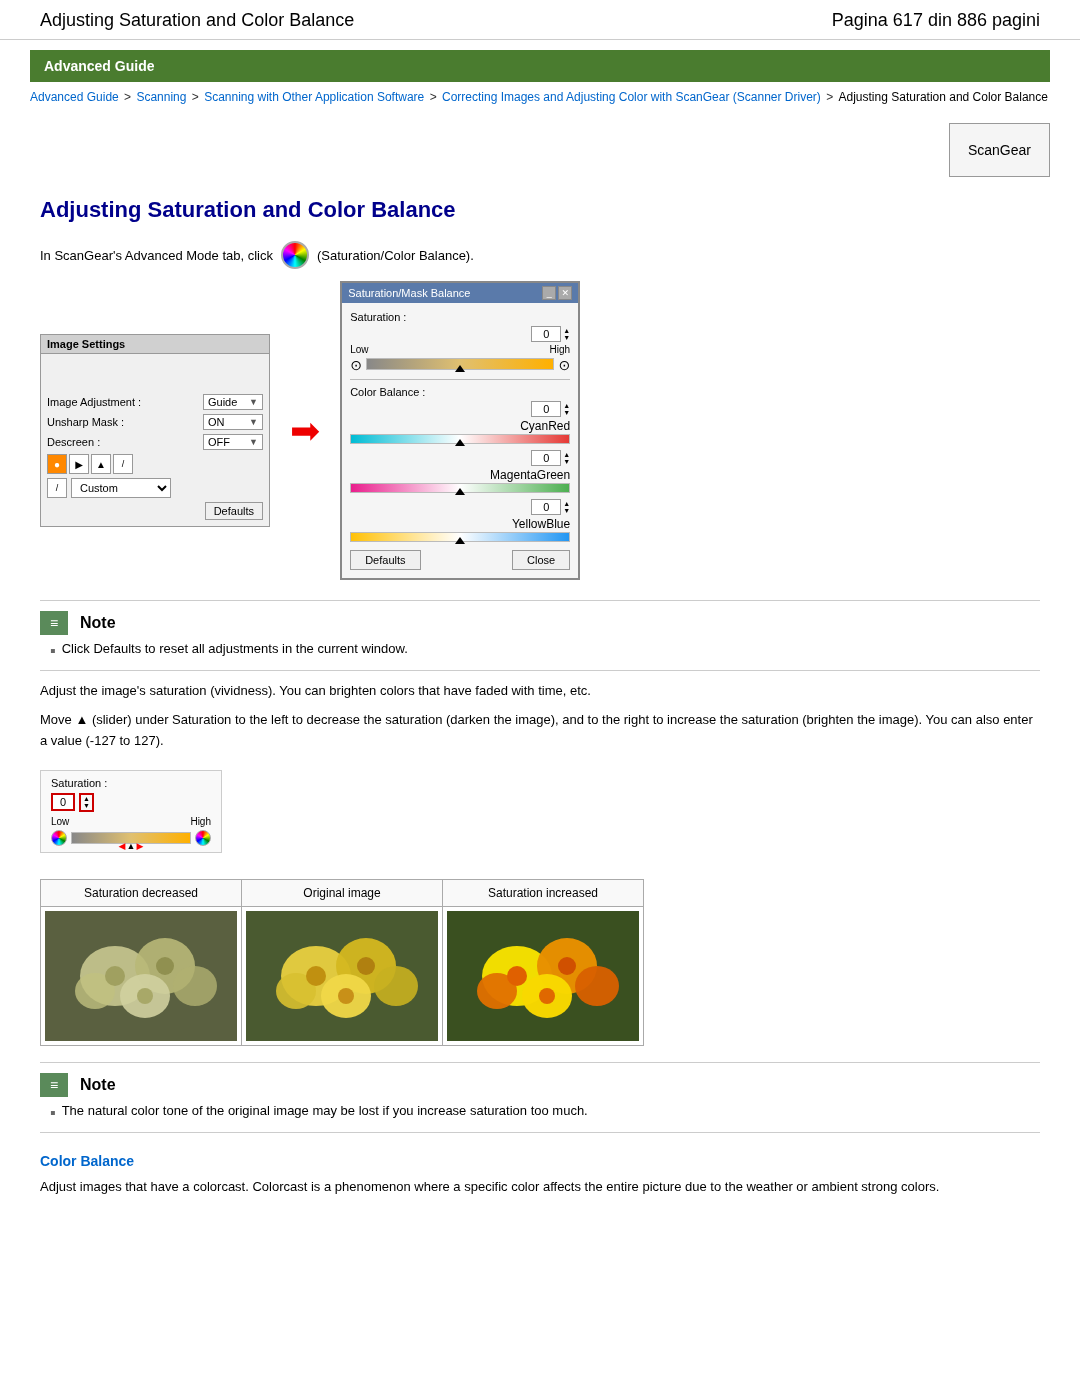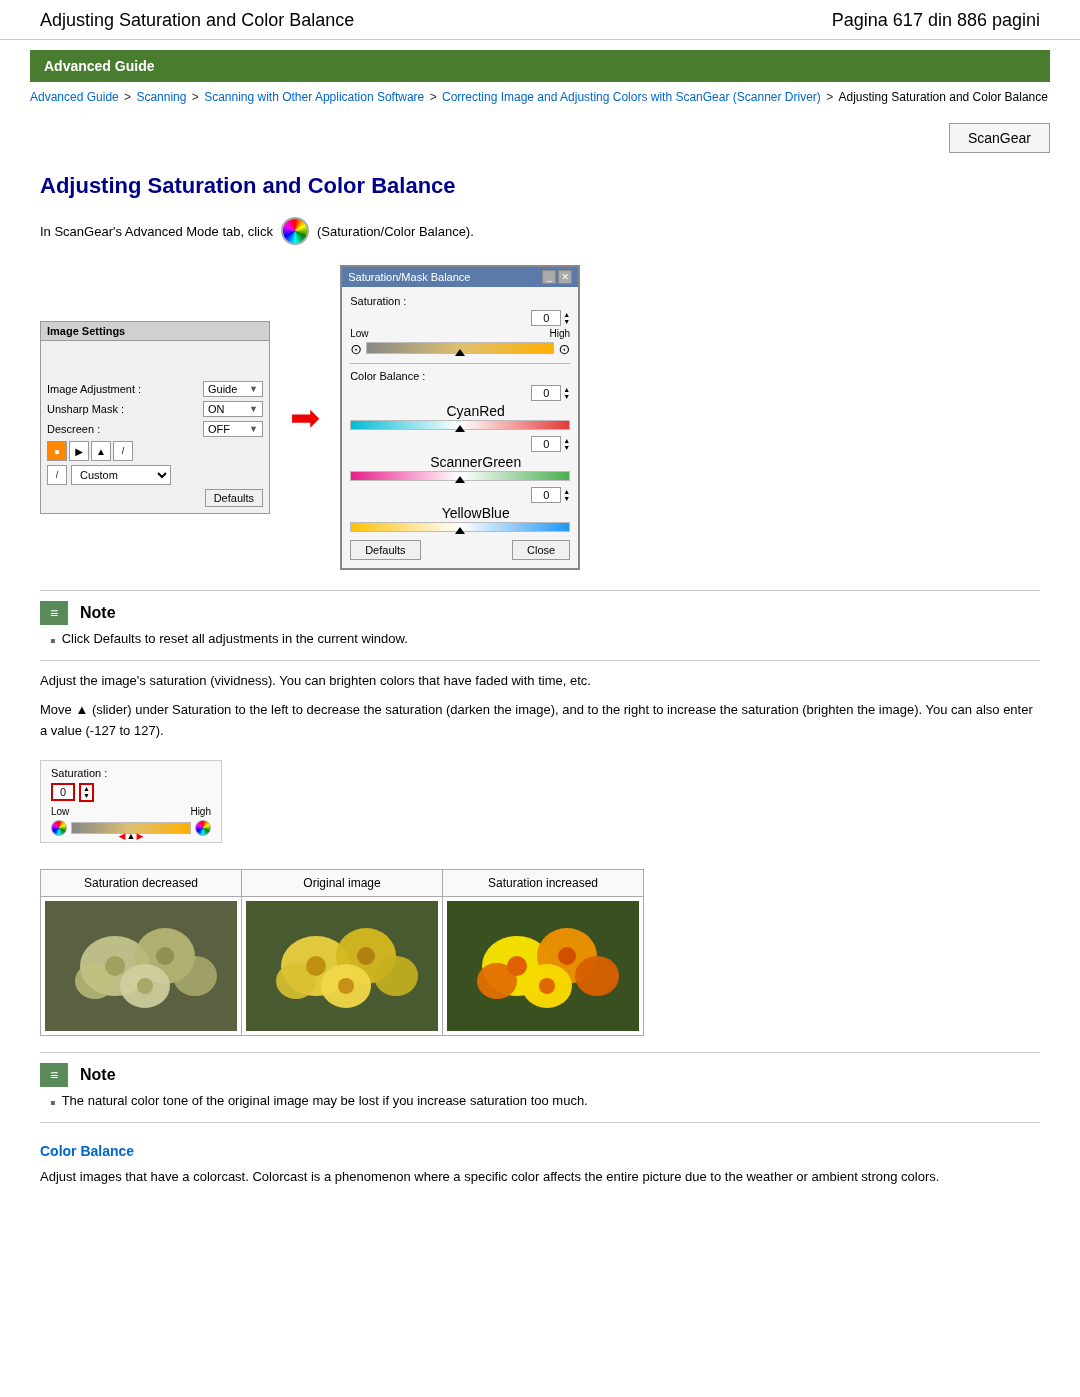--- a/index.html
+++ b/index.html
@@ -60,42 +60,42 @@
 
     
     .scangear-area {
       display: flex;
       justify-content: flex-end;
       padding: 10px 30px 0 30px;
     }
     .scangear-btn {
       border: 1px solid #999;
       background: #f5f5f5;
-      padding: 6px 18px;
+      padding: 18px 18px;
       font-size: 14px;
       cursor: pointer;
       font-family: Arial, sans-serif;
     }
 
     
     .main-content {
       padding: 10px 40px 30px 40px;
     }
 
     .main-heading {
       font-size: 22px;
       font-weight: bold;
       color: #00008b;
       margin-bottom: 18px;
       margin-top: 10px;
     }
 
     .intro-text {
       font-size: 13px;
-      margin-bottom: 20px;
+      margin-bottom: 12px;
       display: flex;
       align-items: center;
       gap: 8px;
     }
 
     
     .color-wheel-icon {
       width: 28px;
       height: 28px;
       border-radius: 50%;
@@ -303,22 +303,22 @@
     }
     .yellow-blue-track {
       height: 10px;
       background: linear-gradient(to right, #ffc107, #fff, #2196f3);
       border: 1px solid #bbb;
       position: relative;
       margin-bottom: 2px;
     }
     .color-end-labels {
       display: flex;
-      justify-content: center;
-      font-size: 14px;
+      justify-content: flex-end;
+      font-size: 12px;
       margin-bottom: 1px;
       margin-left: 31px;
     }
     .satcb-bottom-btns {
       display: flex;
       justify-content: space-between;
       margin-top: 8px;
     }
     .satcb-action-btn {
       border: 1px solid #999;
@@ -499,21 +499,21 @@
   <span>Advanced Guide</span>
 </div>
 
 <div class="breadcrumb">
   <a href="#">Advanced Guide</a>
   <span class="sep"> &gt; </span>
   <a href="#">Scanning</a>
   <span class="sep"> &gt; </span>
   <a href="#">Scanning with Other Application Software</a>
   <span class="sep"> &gt; </span>
-  <a href="#">Correcting Image and Adjusting Colors with ScanGear (Scanner Driver)</a>
+  <a href="#">Correcting Images and Adjusting Color with ScanGear (Scanner Driver)</a>
   <span class="sep"> &gt; </span>
   <span class="current">Adjusting Saturation and Color Balance</span>
 </div>
 
 <div class="scangear-area">
   <button class="scangear-btn">ScanGear</button>
 </div>
 
 <div class="main-content">
 
@@ -626,21 +626,21 @@
 
         <div class="satcb-color-section">
           <div class="satcb-value-row">
             <input type="text" class="satcb-num-box" value="0" style="width: 30px;">
             <div class="satcb-spinbtns">
               <span class="satcb-spinbtn">▲</span>
               <span class="satcb-spinbtn">▼</span>
             </div>
           </div>
           <div class="color-end-labels">
-            <span>Scanner</span>
+            <span>Magenta</span>
             <span>Green</span>
           </div>
           <div class="magenta-green-track">
             <div class="satcb-slider-thumb"></div>
           </div>
         </div>
 
         <div class="satcb-color-section">
           <div class="satcb-value-row">
             <input type="text" class="satcb-num-box" value="0" style="width: 30px;">

